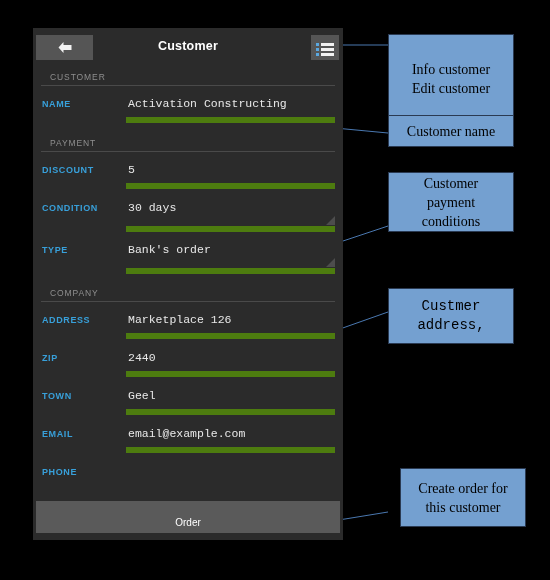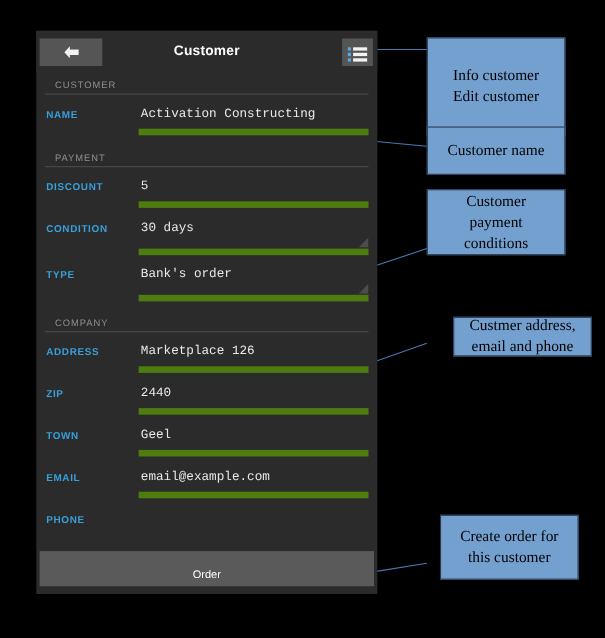--- a/index.html
+++ b/index.html
@@ -166,23 +166,23 @@
     font-size: 14px;
     line-height: 19px;
     text-align: center;
     display: flex;
     align-items: center;
     justify-content: center;
     box-sizing: border-box;
   }
 
   #callout-info     { left: 388px; top: 34px;  width: 126px; height: 90px; }
-  #callout-name     { left: 388px; top: 115px; width: 126px; height: 44px; text-align: center; }
+  #callout-name     { left: 388px; top: 115px; width: 126px; height: 32px; text-align: center; }
   #callout-payment  { left: 388px; top: 172px; width: 126px; height: 60px; }
-  #callout-address  { left: 412px; top: 288px; width: 126px; height: 36px; }
+  #callout-address  { left: 388px; top: 288px; width: 126px; height: 56px; font-family: Liberation Mono, monospace; }
   #callout-order    { left: 400px; top: 468px; width: 126px; height: 59px; }
 
   
   #connectors {
     position: absolute;
     left: 0;
     top: 0;
     width: 550px;
     height: 580px;
     pointer-events: none;
@@ -325,21 +325,20 @@
   <div>
     <div>Customer</div>
     <div>payment</div>
     <div>conditions</div>
   </div>
 </div>
 
 <div class="callout" id="callout-address">
   <div>
     <div>Custmer address,</div>
-    <div>email and phone</div>
   </div>
 </div>
 
 <div class="callout" id="callout-order">
   <div>
     <div>Create order for</div>
     <div>this customer</div>
   </div>
 </div>
 

